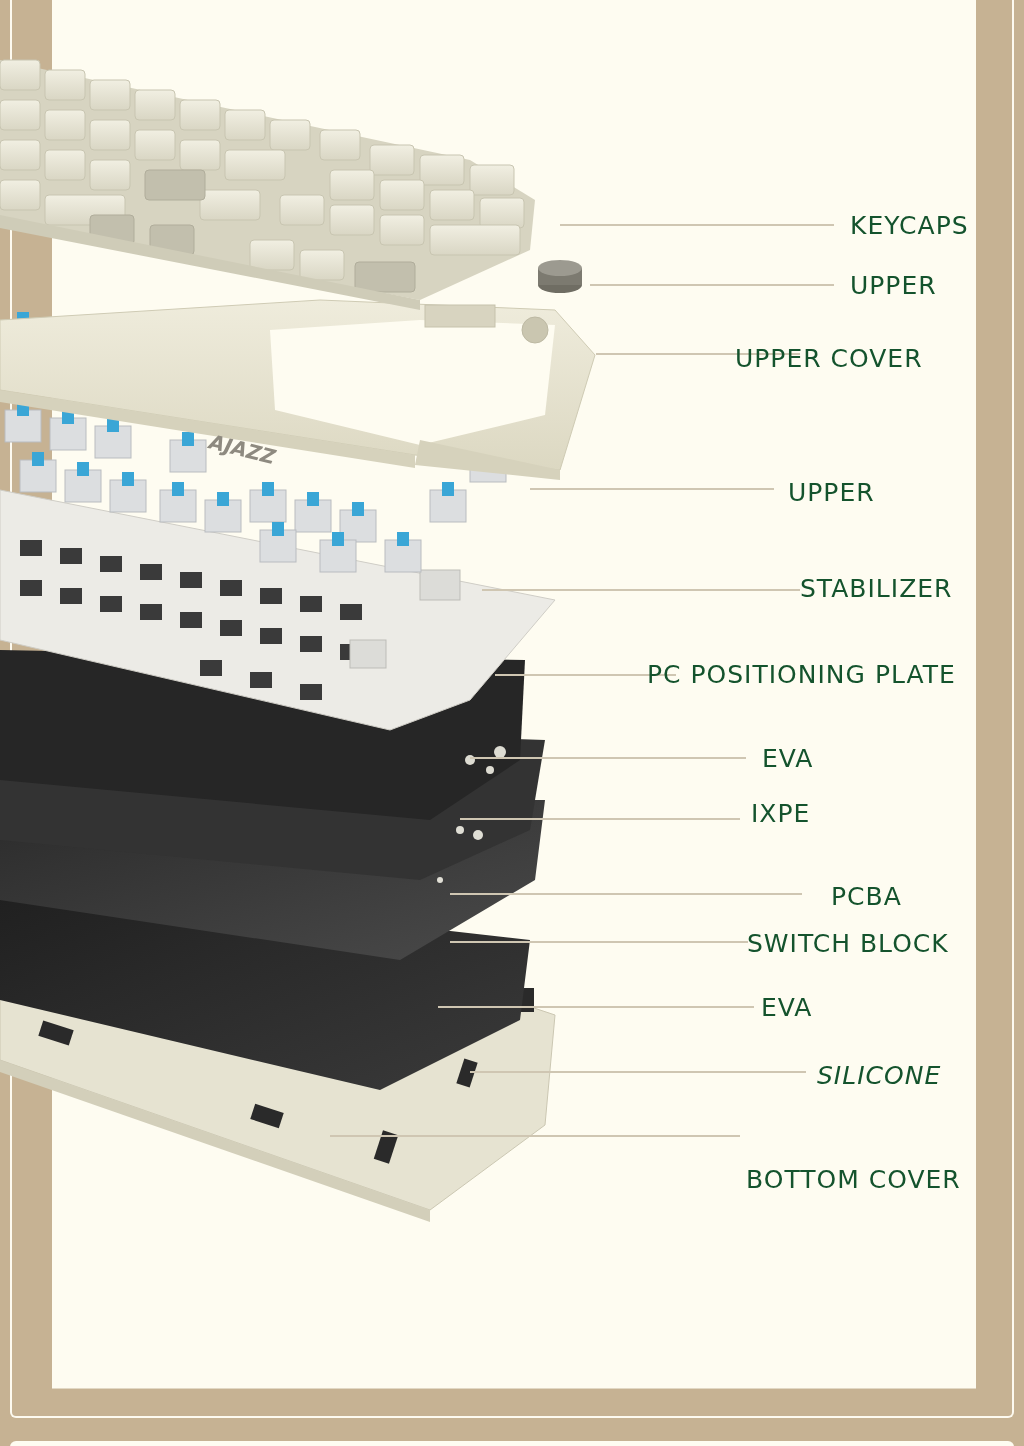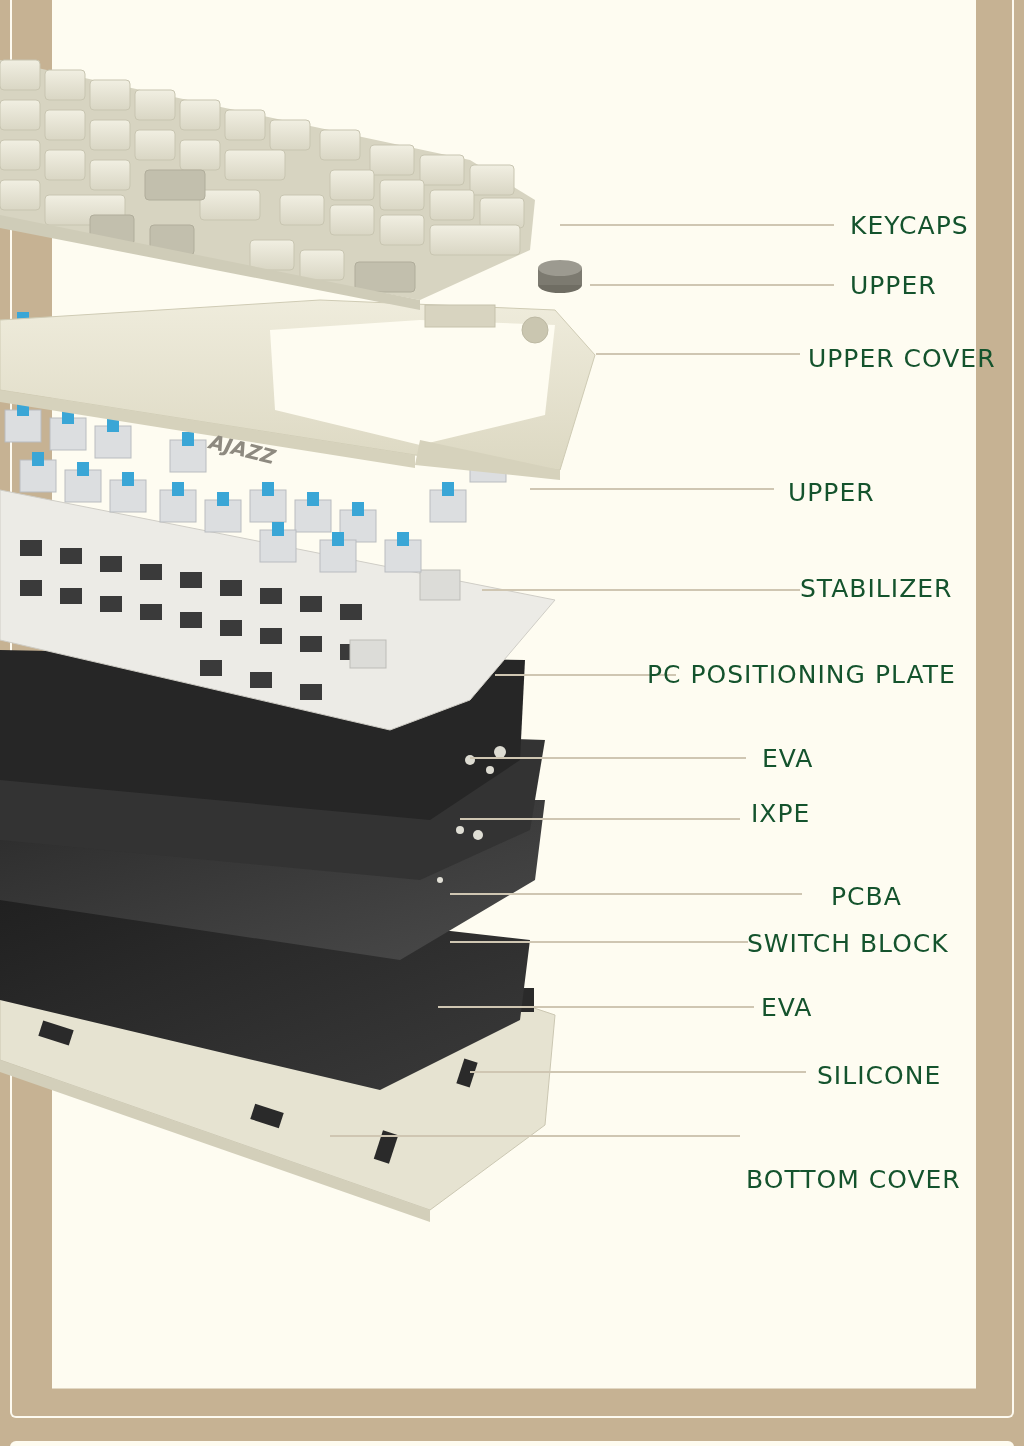--- a/index.html
+++ b/index.html
@@ -229,25 +229,25 @@
 <div class="leader" style="left:470px;top:757px;width:276px;"></div>
 <div class="leader" style="left:460px;top:818px;width:280px;"></div>
 <div class="leader" style="left:450px;top:893px;width:352px;"></div>
 <div class="leader" style="left:450px;top:941px;width:298px;"></div>
 <div class="leader" style="left:438px;top:1006px;width:316px;"></div>
 <div class="leader" style="left:470px;top:1071px;width:336px;"></div>
 <div class="leader" style="left:330px;top:1135px;width:410px;"></div>
 
 <div class="label" style="left:850px;top:213px;">KEYCAPS</div>
 <div class="label" style="left:850px;top:273px;">UPPER</div>
-<div class="label" style="left:808px;top:346px;">UPPER COVER</div>
+<div class="label" style="left:735px;top:346px;">UPPER COVER</div>
 <div class="label" style="left:788px;top:480px;">UPPER</div>
 <div class="label" style="left:800px;top:576px;text-align:center;">STABILIZER</div>
 <div class="label" style="left:640px;top:662px;margin-left:7px;">PC POSITIONING PLATE</div>
 <div class="label" style="left:762px;top:746px;">EVA</div>
 <div class="label" style="left:751px;top:801px;">IXPE</div>
 <div class="label" style="left:819px;top:884px;margin-left:12px;">PCBA</div>
 <div class="label" style="left:747px;top:931px;">SWITCH BLOCK</div>
 <div class="label" style="left:761px;top:995px;">EVA</div>
-<div class="label" style="left:817px;top:1063px;">SILICONE</div>
+<div class="label" style="left:817px;top:1063px;font-style:italic;">SILICONE</div>
 <div class="label" style="left:746px;top:1167px;">BOTTOM COVER</div>
 
 <div class="bottom-card"></div>
 
 </body></html>

